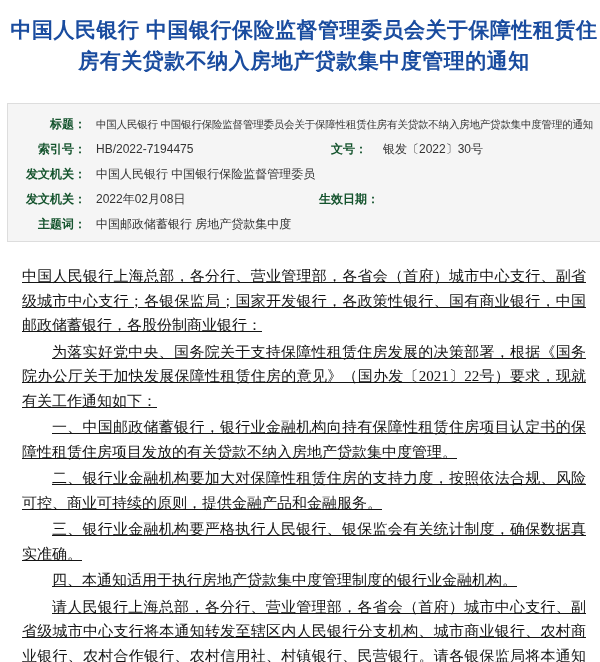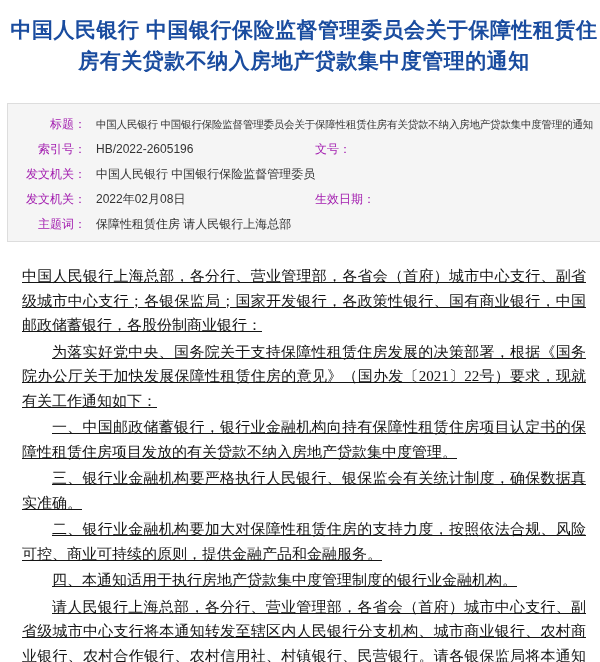--- a/index.html
+++ b/index.html
@@ -37,31 +37,31 @@
     line-height: 25px;
     font-size: 12px;
     white-space: nowrap;
   }
   .ml {
     flex: none;
     width: 88px;
     text-align: right;
     padding-right: 10px;
     box-sizing: border-box;
-    font-weight: 400;
-    color: #a21caf;
+    font-weight: 700;
+    color: #14532d;
   }
   .mv { color: #333333; overflow: hidden; }
   .mv.full { flex: 1; }
   .mv.squeeze { font-size: 10.5px; letter-spacing: -0.2px; }
   .mv.c1 { flex: none; width: 219px; }
   .ml.l2 {
     flex: none;
     width: 68px;
-    text-align: left;
+    text-align: center;
     padding-right: 0;
   }
   .mv.c2 { flex: 1; }
   
   .doc-body {
     padding: 22px 18px 0;
     font-family: "Liberation Serif", "DejaVu Serif", serif;
     font-size: 15px;
     line-height: 24.5px;
     color: #151515;
@@ -79,48 +79,49 @@
 
   <div class="meta-panel">
 
     <div class="meta-row">
       <span class="ml">标题：</span>
       <span class="mv full squeeze">中国人民银行 中国银行保险监督管理委员会关于保障性租赁住房有关贷款不纳入房地产贷款集中度管理的通知</span>
     </div>
 
     <div class="meta-row">
       <span class="ml">索引号：</span>
-      <span class="mv c1">HB/2022-2605196</span>
+      <span class="mv c1">HB/2022-7194475</span>
       <span class="ml l2">文号：</span>
+      <span class="mv c2">银发〔2022〕30号</span>
     </div>
 
     <div class="meta-row">
       <span class="ml">发文机关：</span>
       <span class="mv c1">中国人民银行 中国银行保险监督管理委员会</span>
       <span class="mv c2"></span>
     </div>
 
     <div class="meta-row">
       <span class="ml">发文机关：</span>
       <span class="mv c1">2022年02月08日</span>
       <span class="ml l2">生效日期：</span>
       <span class="mv c2"></span>
     </div>
 
     <div class="meta-row">
       <span class="ml">主题词：</span>
-      <span class="mv full">保障性租赁住房 请人民银行上海总部</span>
+      <span class="mv full">中国邮政储蓄银行 房地产贷款集中度</span>
     </div>
 
   </div>
 
   <div class="doc-body">
     <p class="salutation">中国人民银行上海总部，各分行、营业管理部，各省会（首府）城市中心支行、副省级城市中心支行；各银保监局；国家开发银行，各政策性银行、国有商业银行，中国邮政储蓄银行，各股份制商业银行：</p>
     <p>为落实好党中央、国务院关于支持保障性租赁住房发展的决策部署，根据《国务院办公厅关于加快发展保障性租赁住房的意见》（国办发〔2021〕22号）要求，现就有关工作通知如下：</p>
     <p>一、中国邮政储蓄银行，银行业金融机构向持有保障性租赁住房项目认定书的保障性租赁住房项目发放的有关贷款不纳入房地产贷款集中度管理。</p>
+    <p>二、银行业金融机构要加大对保障性租赁住房的支持力度，按照依法合规、风险可控、商业可持续的原则，提供金融产品和金融服务。</p>
     <p>三、银行业金融机构要严格执行人民银行、银保监会有关统计制度，确保数据真实准确。</p>
-    <p>二、银行业金融机构要加大对保障性租赁住房的支持力度，按照依法合规、风险可控、商业可持续的原则，提供金融产品和金融服务。</p>
     <p>四、本通知适用于执行房地产贷款集中度管理制度的银行业金融机构。</p>
     <p>请人民银行上海总部，各分行、营业管理部，各省会（首府）城市中心支行、副省级城市中心支行将本通知转发至辖区内人民银行分支机构、城市商业银行、农村商业银行、农村合作银行、农村信用社、村镇银行、民营银行。请各银保监局将本通知转发至辖内各银保监分局。</p>
 
   </div>
 
 </div>
 
 </body></html>

